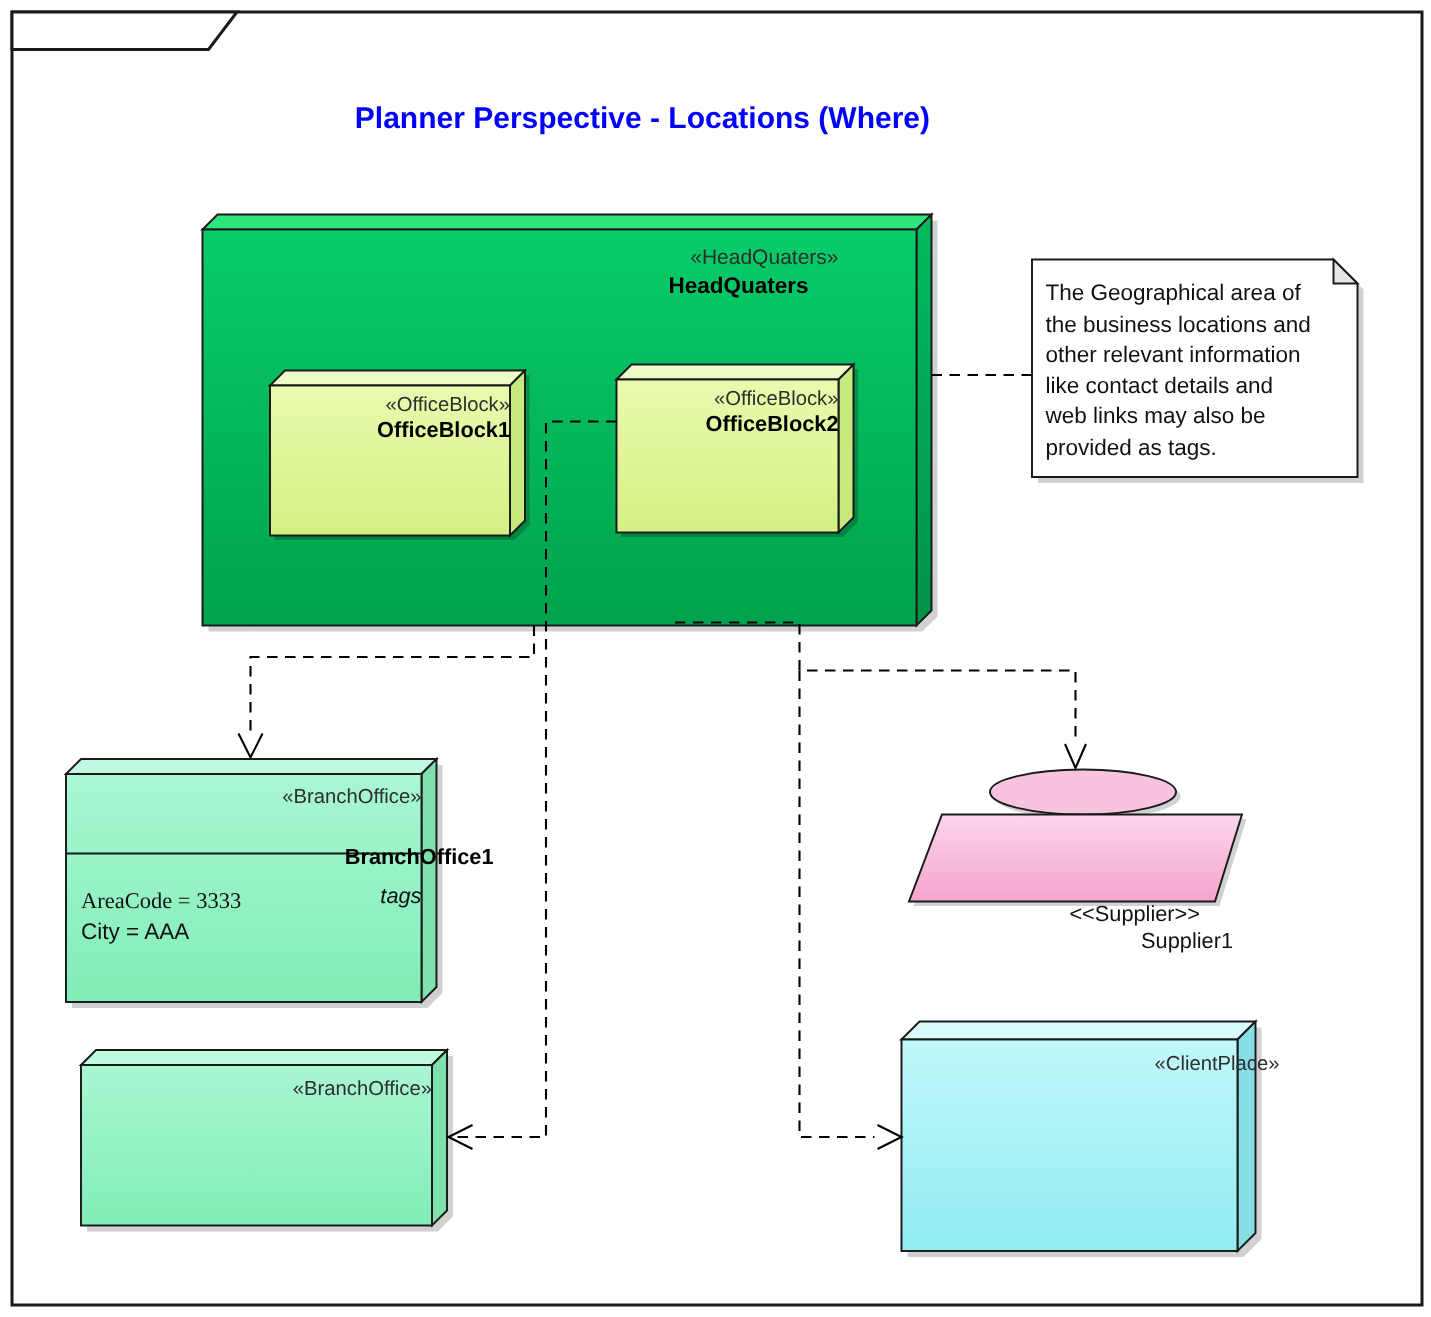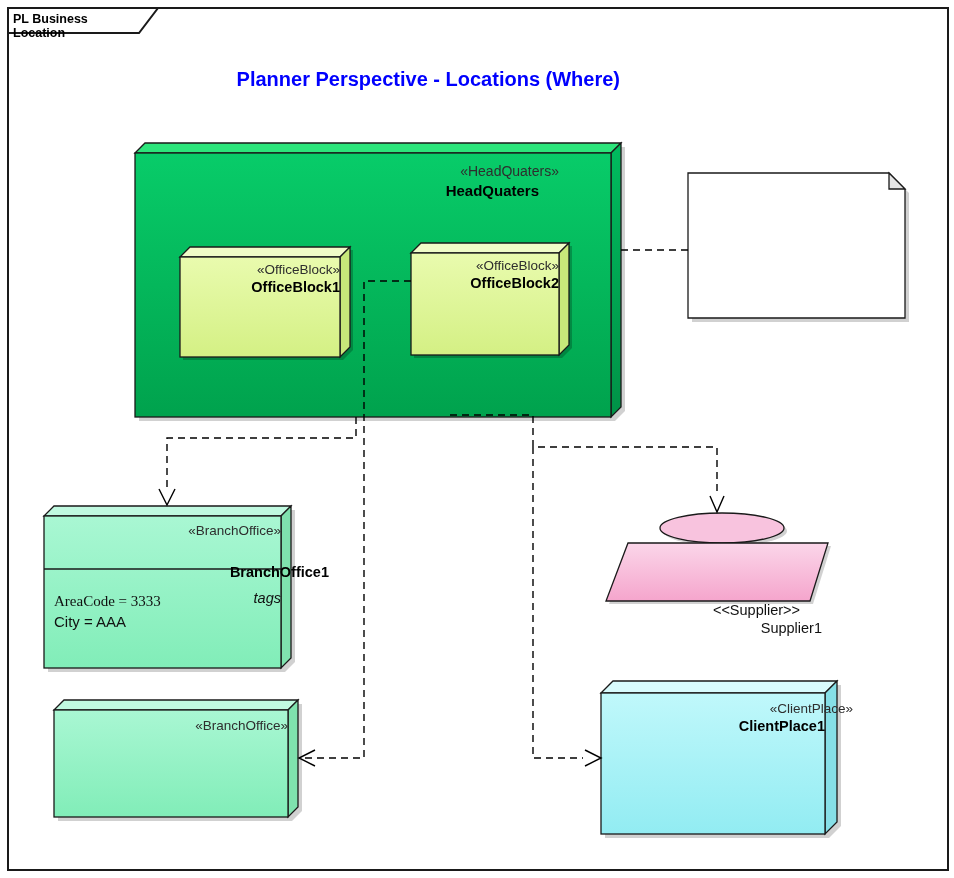--- a/index.html
+++ b/index.html
@@ -118,21 +118,20 @@
       <path d="M315,750 L299,758 L315,766"></path>
 
       <path d="M450,415 H533 V447 H717 V494" stroke-dasharray="7 5"></path>
       <path d="M710,496 L717,512 L724,496"></path>
 
       <path d="M533,447 V758 H583" stroke-dasharray="7 5"></path>
       <path d="M585,750 L601,758 L585,766"></path>
     </g>
   </svg>
 
-  <div id="tab-label" class="lbl" style="left:13px;top:12px;width:130px;">PL Business Location</div>
 
   <div id="diagram-title" class="lbl" style="left:135px;top:68px;width:485px;">Planner Perspective - Locations (Where)</div>
 
   <div class="lbl stereo" style="left:135px;top:163px;width:424px;font-size:14px;">«HeadQuaters»</div>
   <div class="lbl bname" style="left:135px;top:182px;width:404px;font-size:15px;">HeadQuaters</div>
 
   <div class="lbl stereo" style="left:180px;top:262px;width:160px;">«OfficeBlock»</div>
   <div class="lbl bname" style="left:180px;top:279px;width:160px;">OfficeBlock1</div>
 
   <div class="lbl stereo" style="left:411px;top:258px;width:148px;">«OfficeBlock»</div>
@@ -140,19 +139,24 @@
 
   <div class="lbl stereo" style="left:44px;top:523px;width:237px;">«BranchOffice»</div>
   <div class="lbl bname" style="left:44px;top:564px;width:237px;padding-left:48px;">BranchOffice1</div>
   <div class="lbl tagstitle" style="left:44px;top:574px;width:237px;">tags</div>
   <div class="lbl tagline" style="left:54px;top:593px;width:220px;font-family:Liberation Serif, serif;">AreaCode = 3333</div>
   <div class="lbl tagline" style="left:54px;top:613px;width:220px;">City = AAA</div>
 
   <div class="lbl stereo" style="left:54px;top:718px;width:234px;">«BranchOffice»</div>
 
   <div class="lbl stereo" style="left:601px;top:701px;width:252px;">«ClientPlace»</div>
-  <div class="lbl bname" style="left:601px;top:718px;width:224px;">ClientPlace1</div>
 
   <div class="lbl plain" style="left:600px;top:602px;width:200px;">&lt;&lt;Supplier&gt;&gt;</div>
   <div class="lbl plain" style="left:622px;top:620px;width:200px;">Supplier1</div>
 
+  <div id="note-text" class="lbl" style="left:697px;top:186px;width:202px;">The Geographical area of
+the business locations and
+other relevant information
+like contact details and
+web links may also be
+provided as tags.</div>
 
 </div>
 
 </body></html>

